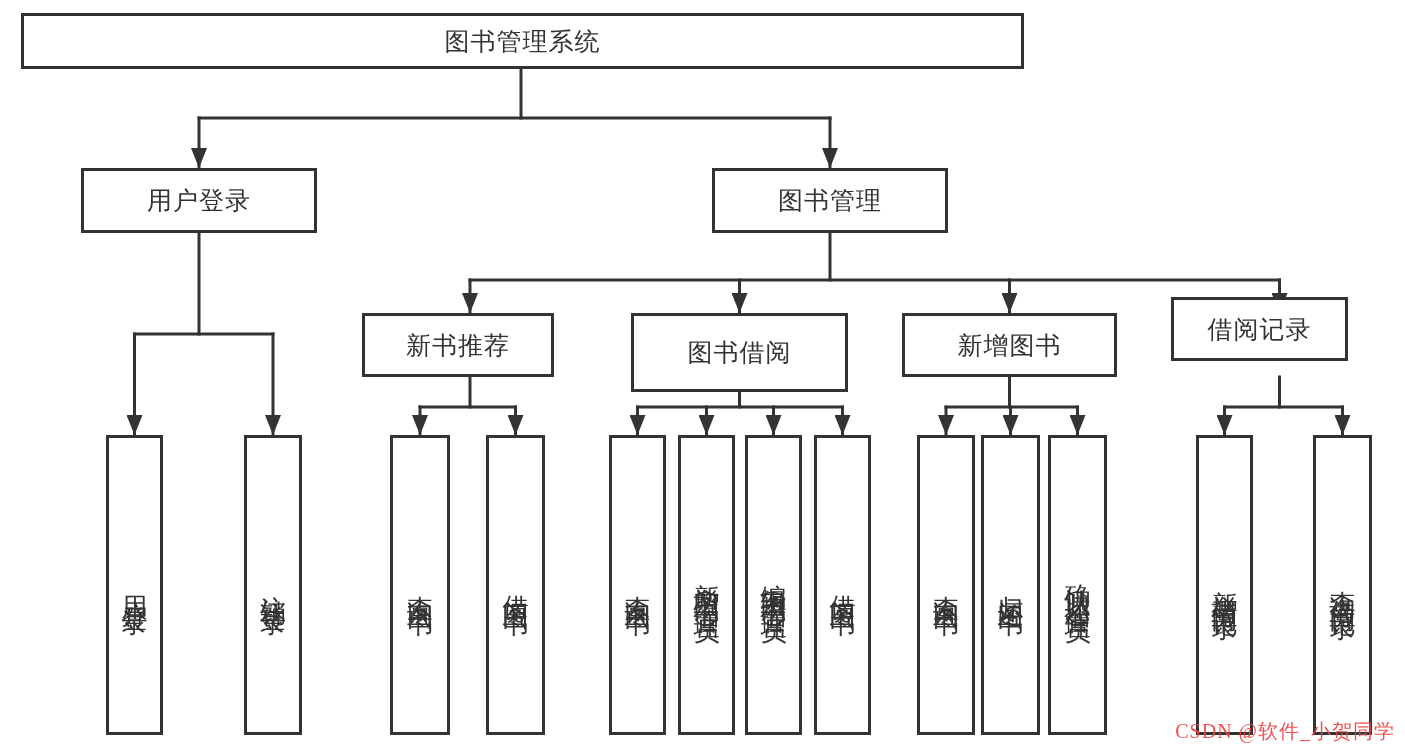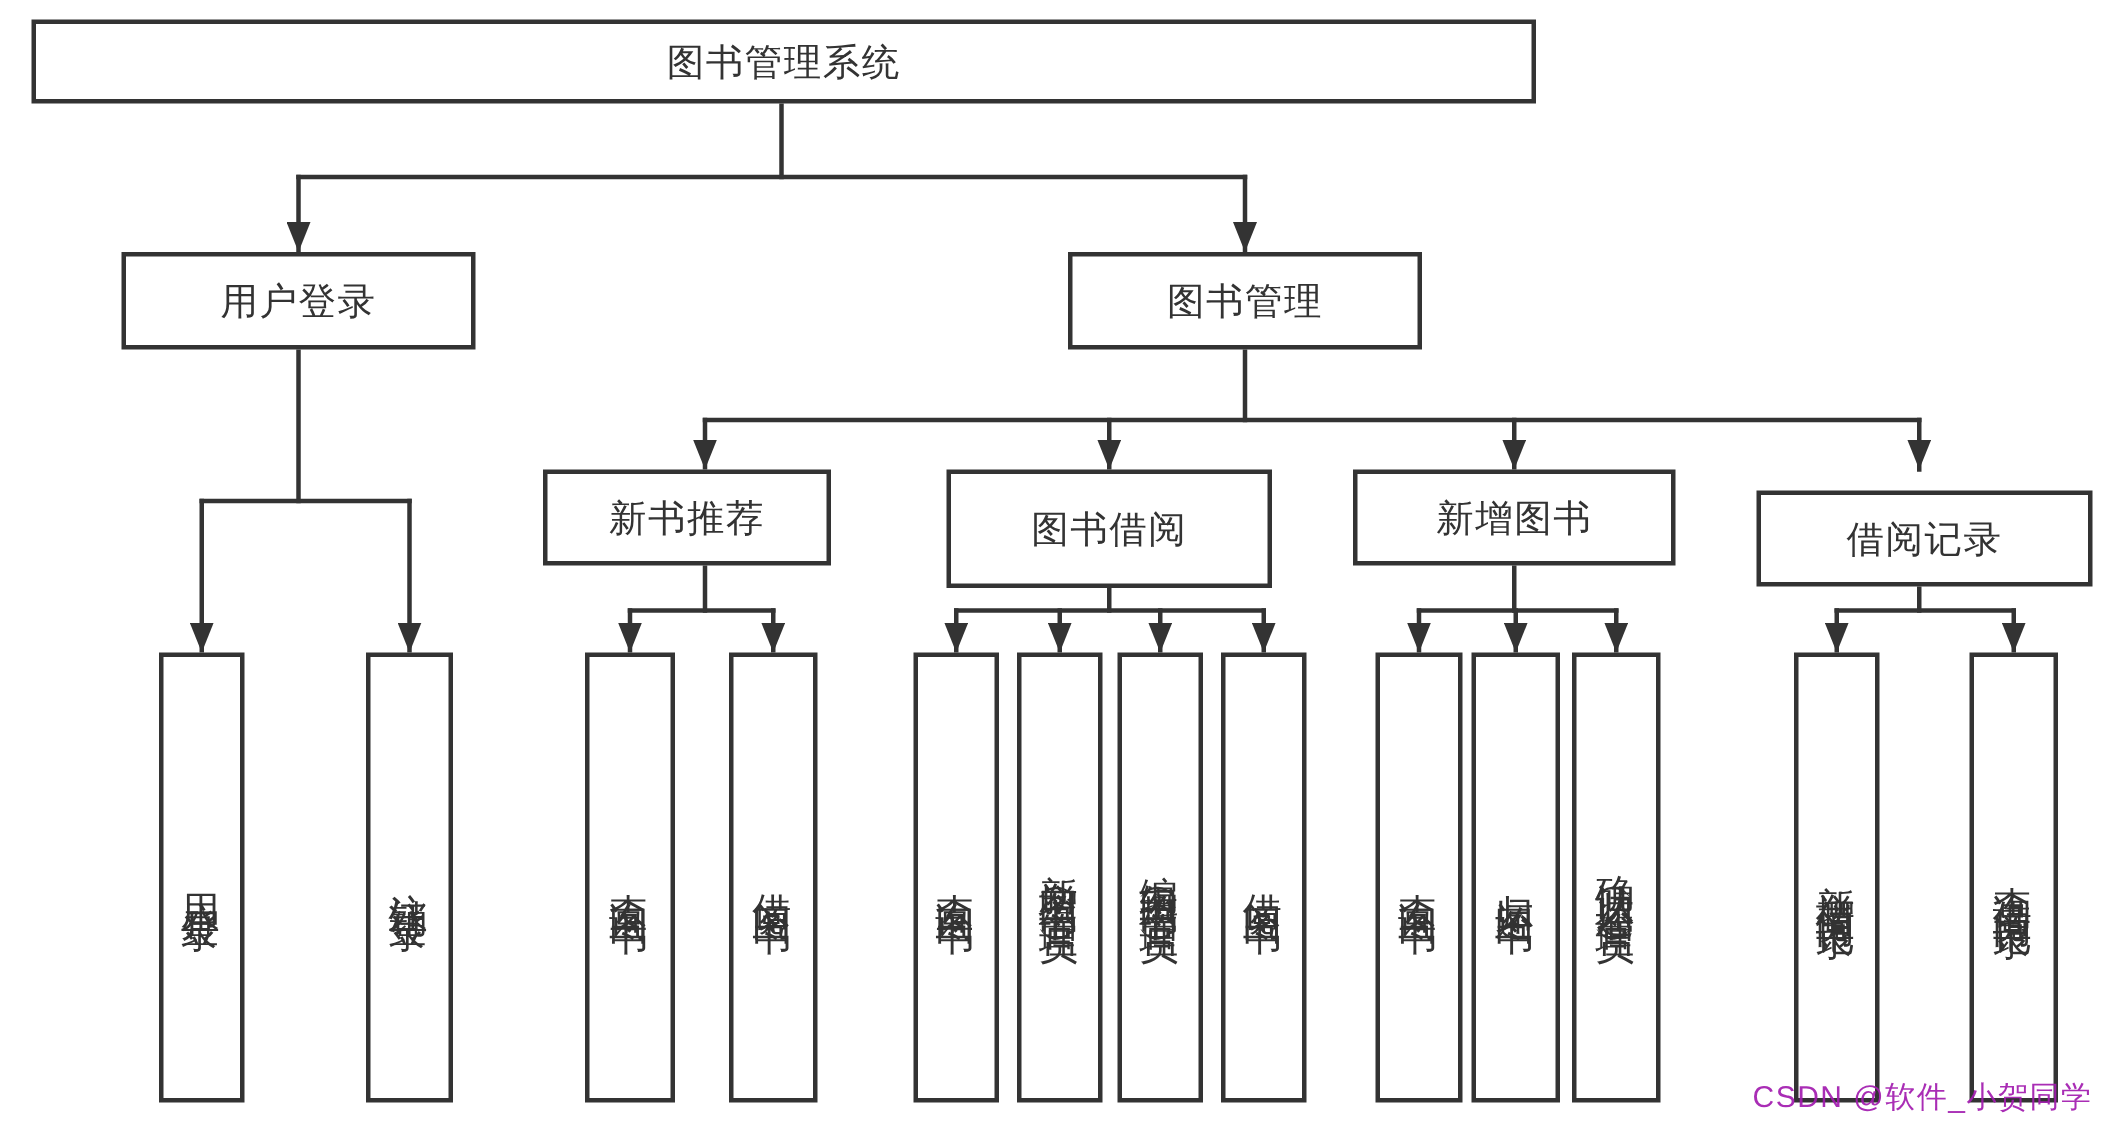--- a/index.html
+++ b/index.html
@@ -2,21 +2,21 @@
 <html><head>
 <meta charset="utf-8">
 <style>
   html, body { margin: 0; padding: 0; background: #ffffff; }
   .canvas {
     position: relative;
     width: 1405px;
     height: 747px;
     background: #ffffff;
     overflow: hidden;
-    font-family: Liberation Sans, sans-serif;
+    font-family: Liberation Serif, serif;
   }
   .wires { position: absolute; left: 0; top: 0; width: 1405px; height: 747px; }
   .node {
     position: absolute;
     box-sizing: border-box;
     border: 3px solid #333333;
     background: #ffffff;
     display: flex;
     align-items: center;
     justify-content: center;
@@ -33,21 +33,21 @@
     text-orientation: mixed;
     font-size: 26px;
     letter-spacing: 5px;
     white-space: nowrap;
   }
   .watermark {
     position: absolute;
     right: 10px;
     bottom: 2px;
     font-size: 20px;
-    color: #a21caf;
+    color: #ef4444;
     opacity: 0.92;
     letter-spacing: 1px;
     z-index: 10;
     white-space: nowrap;
   }
 </style>
 </head>
 <body>
 
 <div class="canvas">
@@ -127,21 +127,21 @@
 
   <div class="node" style="left:362px; top:313px; width:192px; height:64px">
     <span class="lbl">新书推荐</span>
   </div>
   <div class="node" style="left:631px; top:313px; width:217px; height:79px">
     <span class="lbl">图书借阅</span>
   </div>
   <div class="node" style="left:902px; top:313px; width:215px; height:64px">
     <span class="lbl">新增图书</span>
   </div>
-  <div class="node" style="left:1171px; top:327px; width:224px; height:64px">
+  <div class="node" style="left:1171px; top:297px; width:177px; height:64px">
     <span class="lbl">借阅记录</span>
   </div>
 
   <div class="node leaf" style="left:106px; width:57px">
     <span class="lbl">用户登录</span>
   </div>
   <div class="node leaf" style="left:244px; width:58px">
     <span class="lbl">注销登录</span>
   </div>
 

